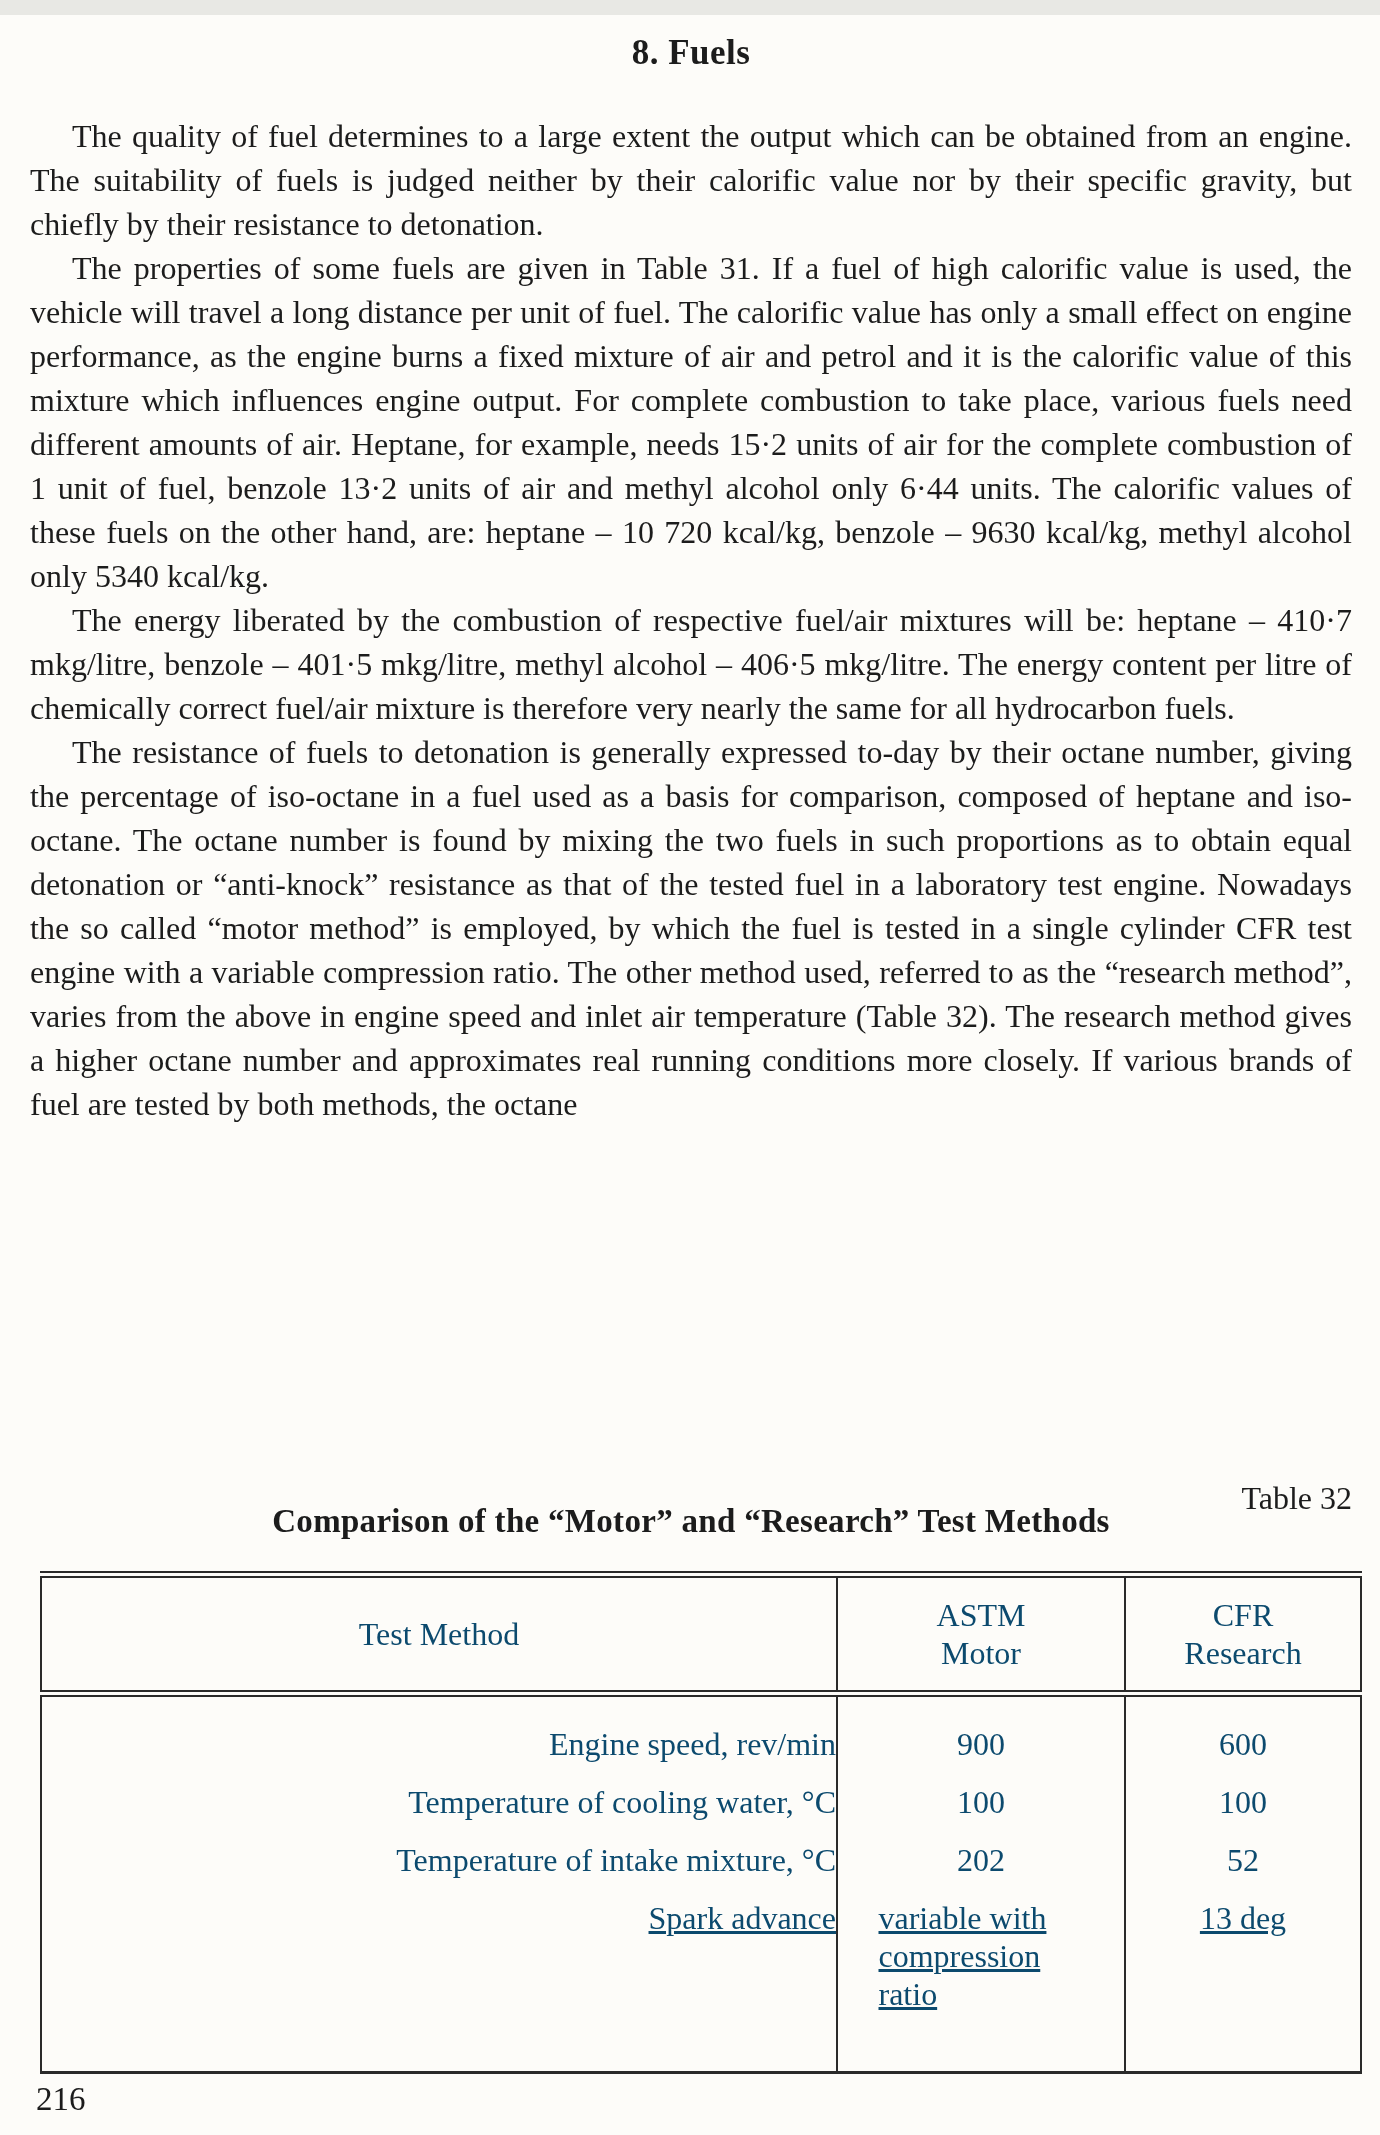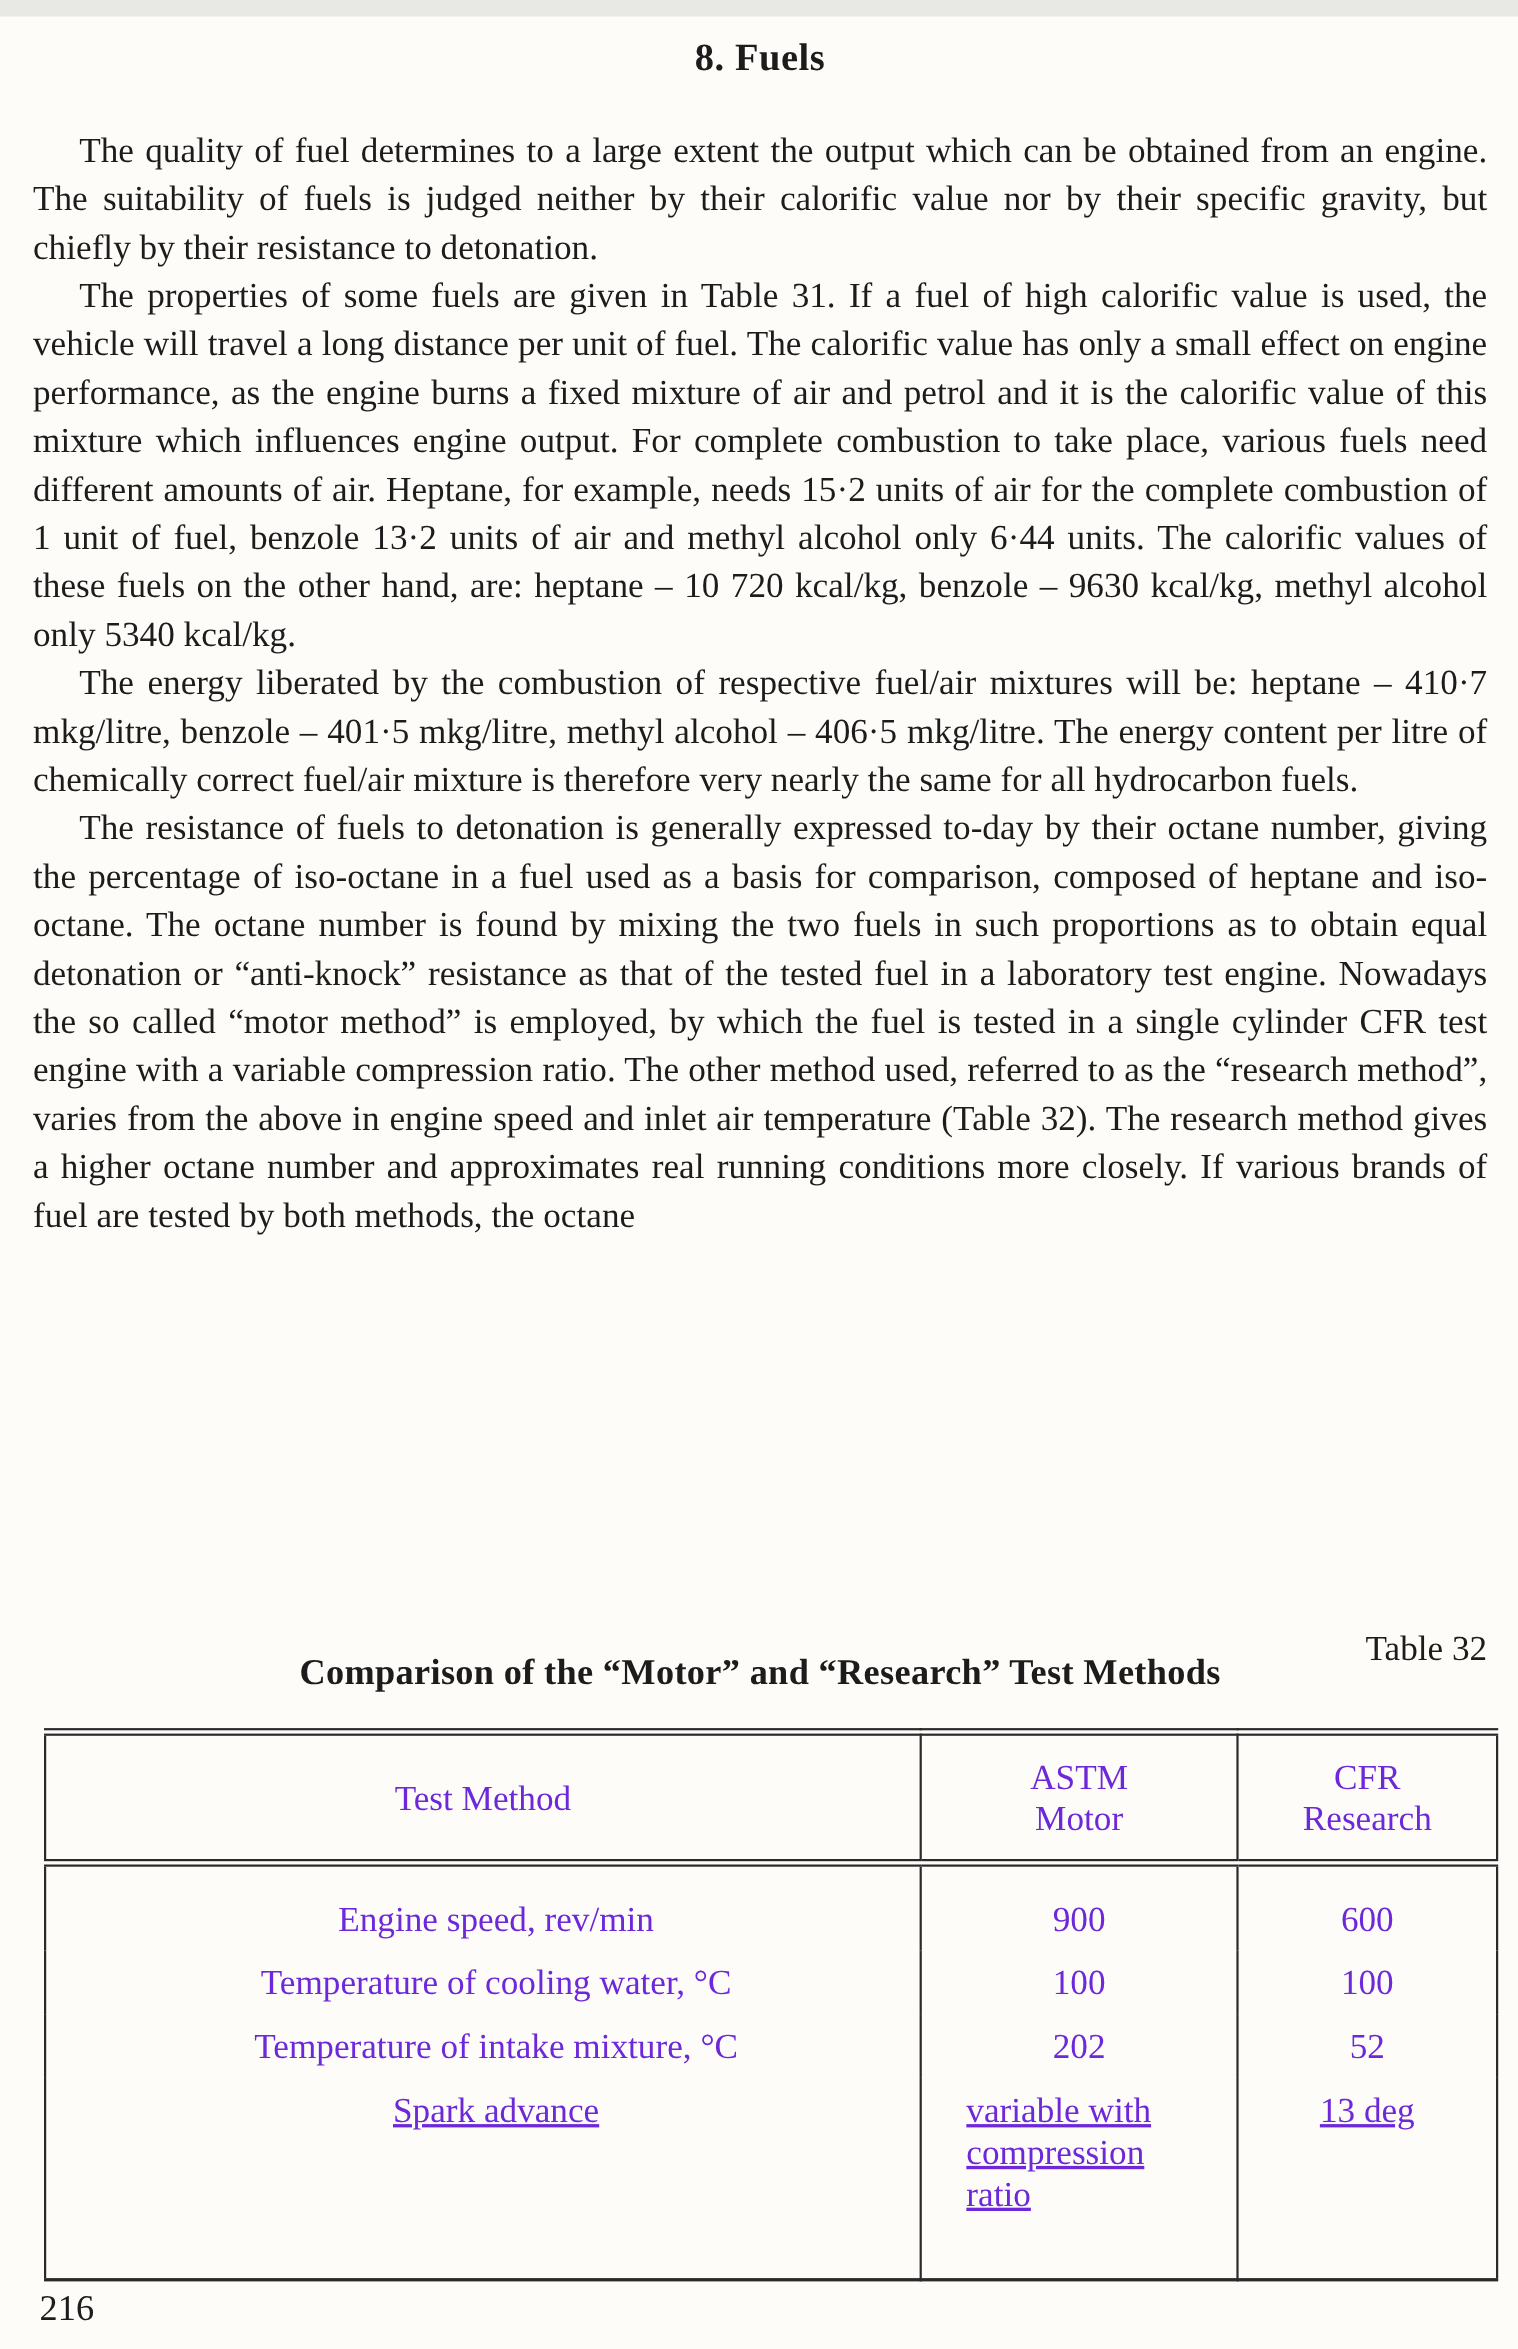--- a/index.html
+++ b/index.html
@@ -60,21 +60,21 @@
     letter-spacing: 0.3px;
   }
   table.cmp {
     position: absolute;
     top: 1556px;
     left: 40px;
     width: 1320px;
     border-collapse: collapse;
     table-layout: fixed;
     font-size: 32px;
-    color: #6d28d9;
+    color: #0c4a6e;
   }
   table.cmp {
     border-left: 2px solid #2a2a2a;
     border-right: 2px solid #2a2a2a;
     border-top: 7px double #2a2a2a;
     border-bottom: 3px solid #2a2a2a;
   }
   table.cmp th {
     font-weight: normal;
     height: 112px;
@@ -87,21 +87,21 @@
   table.cmp .col-sep {
     border-right: 2px solid #2a2a2a;
   }
   table.cmp tbody td {
     vertical-align: top;
     text-align: center;
     padding: 10px 0 10px 0;
     line-height: 38px;
   }
   table.cmp tbody td.row-label {
-    text-align: center;
+    text-align: right;
     padding-left: 24px;
   }
   table.cmp tbody tr.first-row td {
     padding-top: 28px;
   }
   table.cmp tbody tr.last-row td {
     padding-bottom: 58px;
     text-decoration: underline;
   }
   .wrap-cell-inner {

